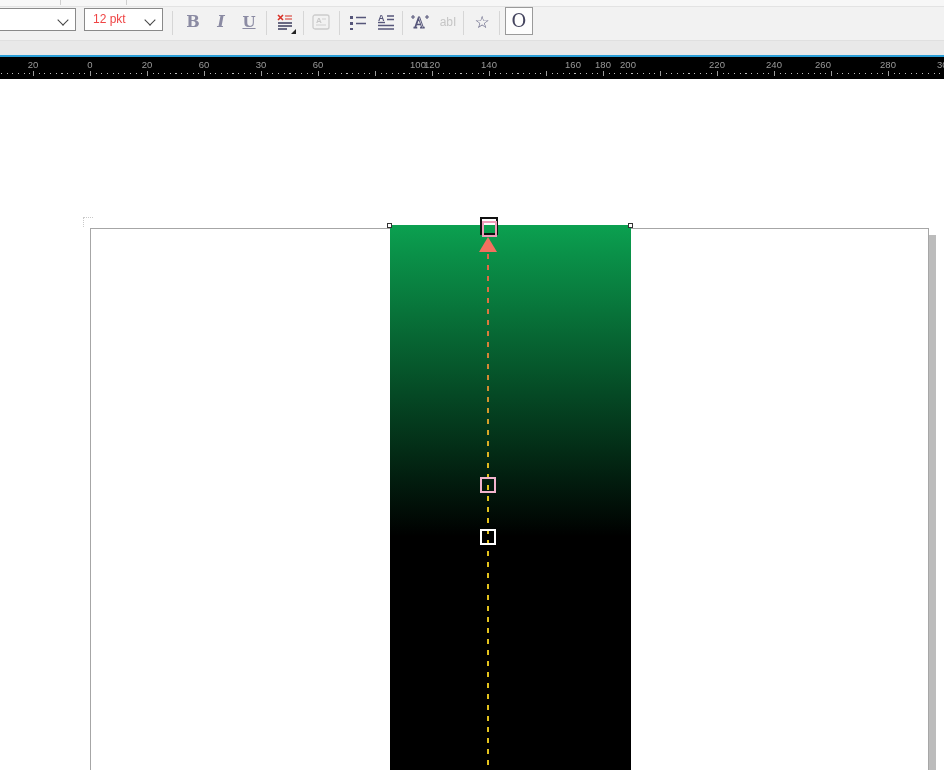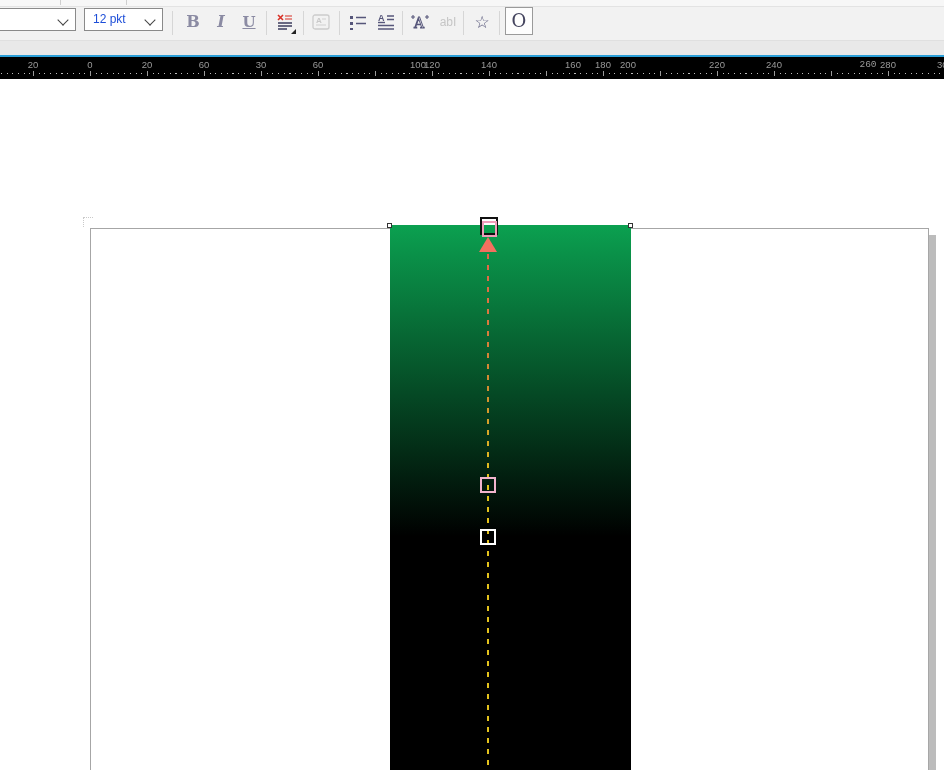--- a/index.html
+++ b/index.html
@@ -7,21 +7,21 @@
     width:944px;height:770px;position:relative;overflow:hidden;
     background:#ffffff;font-family:"Liberation Sans",sans-serif;
     -webkit-font-smoothing:antialiased;
   }
   
   .top-strip{position:absolute;left:0;top:0;width:944px;height:6px;background:#f7f7f7;border-bottom:1px solid #e3e3e3;}
   .top-strip .nub{position:absolute;top:0;width:1px;height:5px;background:#cfcfcf;}
   
   .toolbar{position:absolute;left:0;top:7px;width:944px;height:33px;background:#f2f2f2;}
   .combo{position:absolute;top:1px;height:23px;background:#fff;border:1px solid #8a8a8a;box-sizing:border-box;}
-  .combo .val{position:absolute;left:8px;top:3px;font-size:12px;color:#1d4ed8;white-space:nowrap;}
+  .combo .val{position:absolute;left:8px;top:3px;font-size:12px;color:#ef4444;white-space:nowrap;}
   .chev{position:absolute;right:8px;top:7px;width:7px;height:7px;border-right:1.4px solid #444;border-bottom:1.4px solid #444;transform:rotate(45deg);}
   .tsep{position:absolute;top:4px;width:1px;height:24px;background:#d6d6d6;}
   .tbtn{position:absolute;top:1px;width:26px;height:28px;display:flex;align-items:center;justify-content:center;cursor:default;}
   .glyph-serif{font-family:"DejaVu Serif",serif;color:#8b8ba3;font-weight:bold;font-size:16px;line-height:1;}
   .glyph-italic{font-style:italic;}
   .glyph-under{text-decoration:underline;font-size:15px;}
   .disabled-text{color:#c6c6c6;font-size:12px;font-style:normal;}
   .star{font-size:17px;color:#56567a;line-height:1;}
   .obtn{position:absolute;left:505px;top:0px;width:28px;height:28px;background:#fdfdfd;border:1px solid #9a9a9a;
         display:flex;align-items:center;justify-content:center;box-sizing:border-box;}
@@ -196,21 +196,21 @@
       <span class="ruler-label" style="left: 573px;">160</span>
       <i class="ruler-tick" style="left: 546px;"></i>
       <span class="ruler-label" style="left: 603px;">180</span>
       <i class="ruler-tick" style="left: 603px;"></i>
       <span class="ruler-label" style="left: 628px;">200</span>
       <i class="ruler-tick" style="left: 660px;"></i>
       <span class="ruler-label" style="left: 717px;">220</span>
       <i class="ruler-tick" style="left: 717px;"></i>
       <span class="ruler-label" style="left: 774px;">240</span>
       <i class="ruler-tick" style="left: 774px;"></i>
-      <span class="ruler-label" style="left: 868px; font-family: Liberation Mono, monospace;">260</span>
+      <span class="ruler-label" style="left: 823px;">260</span>
       <i class="ruler-tick" style="left: 831px;"></i>
       <span class="ruler-label" style="left: 888px;">280</span>
       <i class="ruler-tick" style="left: 888px;"></i>
       <span class="ruler-label" style="left: 945px;">300</span>
     </div>
 </div>
 
 <div class="workspace">
   <div class="margin-corner"></div>
   <div class="page"></div>

